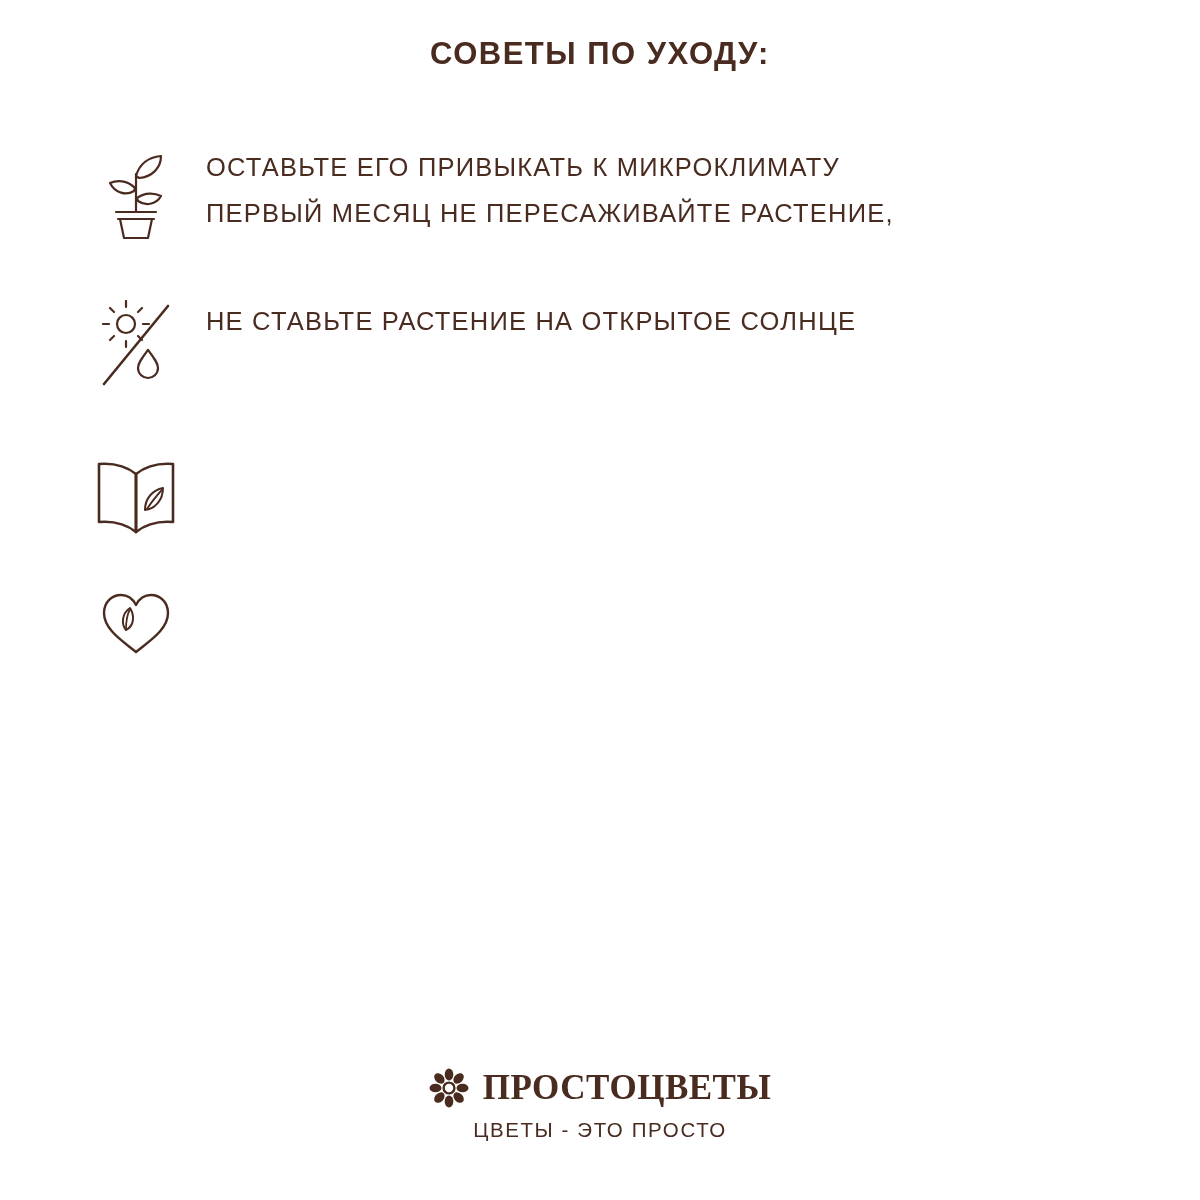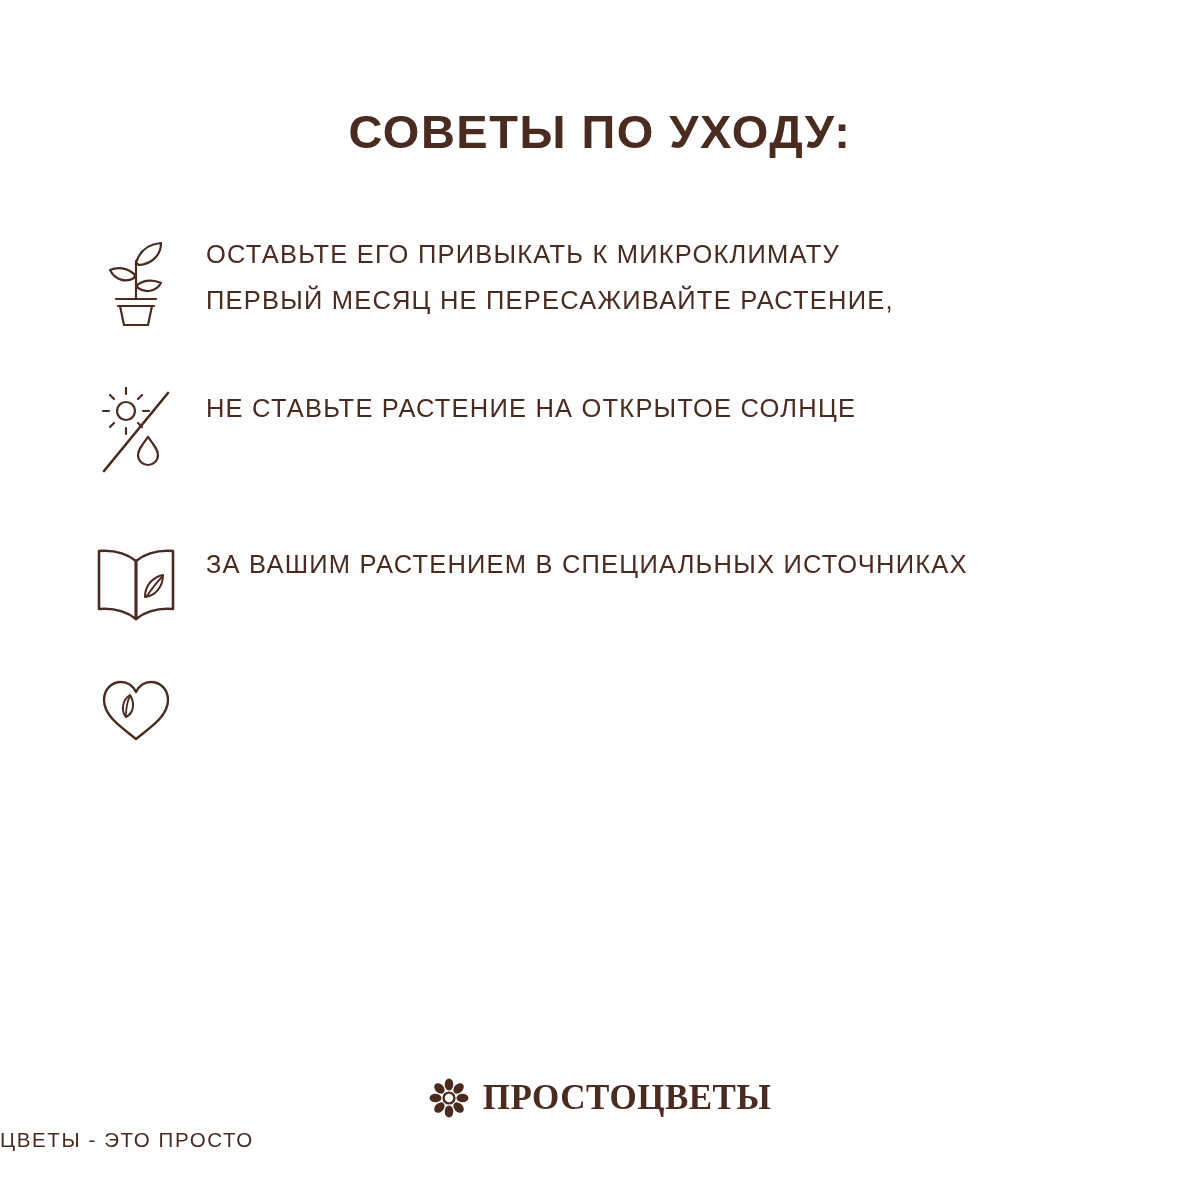--- a/index.html
+++ b/index.html
@@ -16,26 +16,26 @@
     position: relative;
   }
   .page {
     width: 1200px;
     height: 1200px;
     box-sizing: border-box;
     position: relative;
   }
   .title {
     text-align: center;
-    font-size: 47px;
+    font-size: 31px;
     font-weight: bold;
     letter-spacing: 1.5px;
     color: #4a2b20;
     margin: 0;
-    padding-top: 104px;
+    padding-top: 36px;
     text-transform: uppercase;
     font-family: "Liberation Sans", sans-serif;
   }
   .tips {
     margin-top: 72px;
     padding-left: 88px;
     padding-right: 60px;
   }
   .tip {
     display: flex;
@@ -72,21 +72,22 @@
   
   .tip.row-1 .tip-icon { padding-top: 6px; }
   .tip.row-2 .tip-icon { padding-top: 2px; }
   .tip.row-3 .tip-icon { padding-top: 4px; }
   .tip.row-4 .tip-icon { padding-top: 0px; }
 
   .footer {
     position: absolute;
     left: 0;
     right: 0;
-    bottom: 48px;
+    bottom: 58px;
+    text-align: center;
   }
   .brand-row {
     display: flex;
     align-items: center;
     justify-content: center;
     gap: 14px;
   }
   .brand-name {
     font-size: 35px;
     font-weight: bold;
@@ -169,21 +170,20 @@
 
           <path d="M43 16 C53 8 67 5 80 6 V64 C67 63 53 66 43 74 Z"></path>
 
           <path d="M43 16 V74" stroke-width="2.2"></path>
 
           <path d="M52 52 C52 40 60 32 70 30 C70 42 62 51 52 52 Z" stroke-width="2"></path>
           <path d="M54 51 C58 45 63 38 69 32" stroke-width="1.8"></path>
         </svg>
       </div>
       <div class="tip-text">
-        <span class="line">ЗА ВАШИМ РАСТЕНИЕМ В СПЕЦИАЛЬНЫХ ИСТОЧНИКАХ</span>
       </div>
     </div>
 
     <div class="tip row-4">
       <div class="tip-icon">
         <svg width="80" height="72" viewBox="0 0 80 72" fill="none" stroke="#4a2b20" stroke-width="2.4" stroke-linecap="round" stroke-linejoin="round">
           <path d="M40 66 C28 56 8 44 8 27 C8 16 16 9 25 9 C32 9 37 13 40 19 C43 13 48 9 55 9 C64 9 72 16 72 27 C72 44 52 56 40 66 Z"></path>
 
           <path d="M30 44 C25 38 26 27 34 22 C39 30 38 40 30 44 Z" stroke-width="2"></path>
           <path d="M30 43 C30 36 31 29 34 23" stroke-width="1.7"></path>

